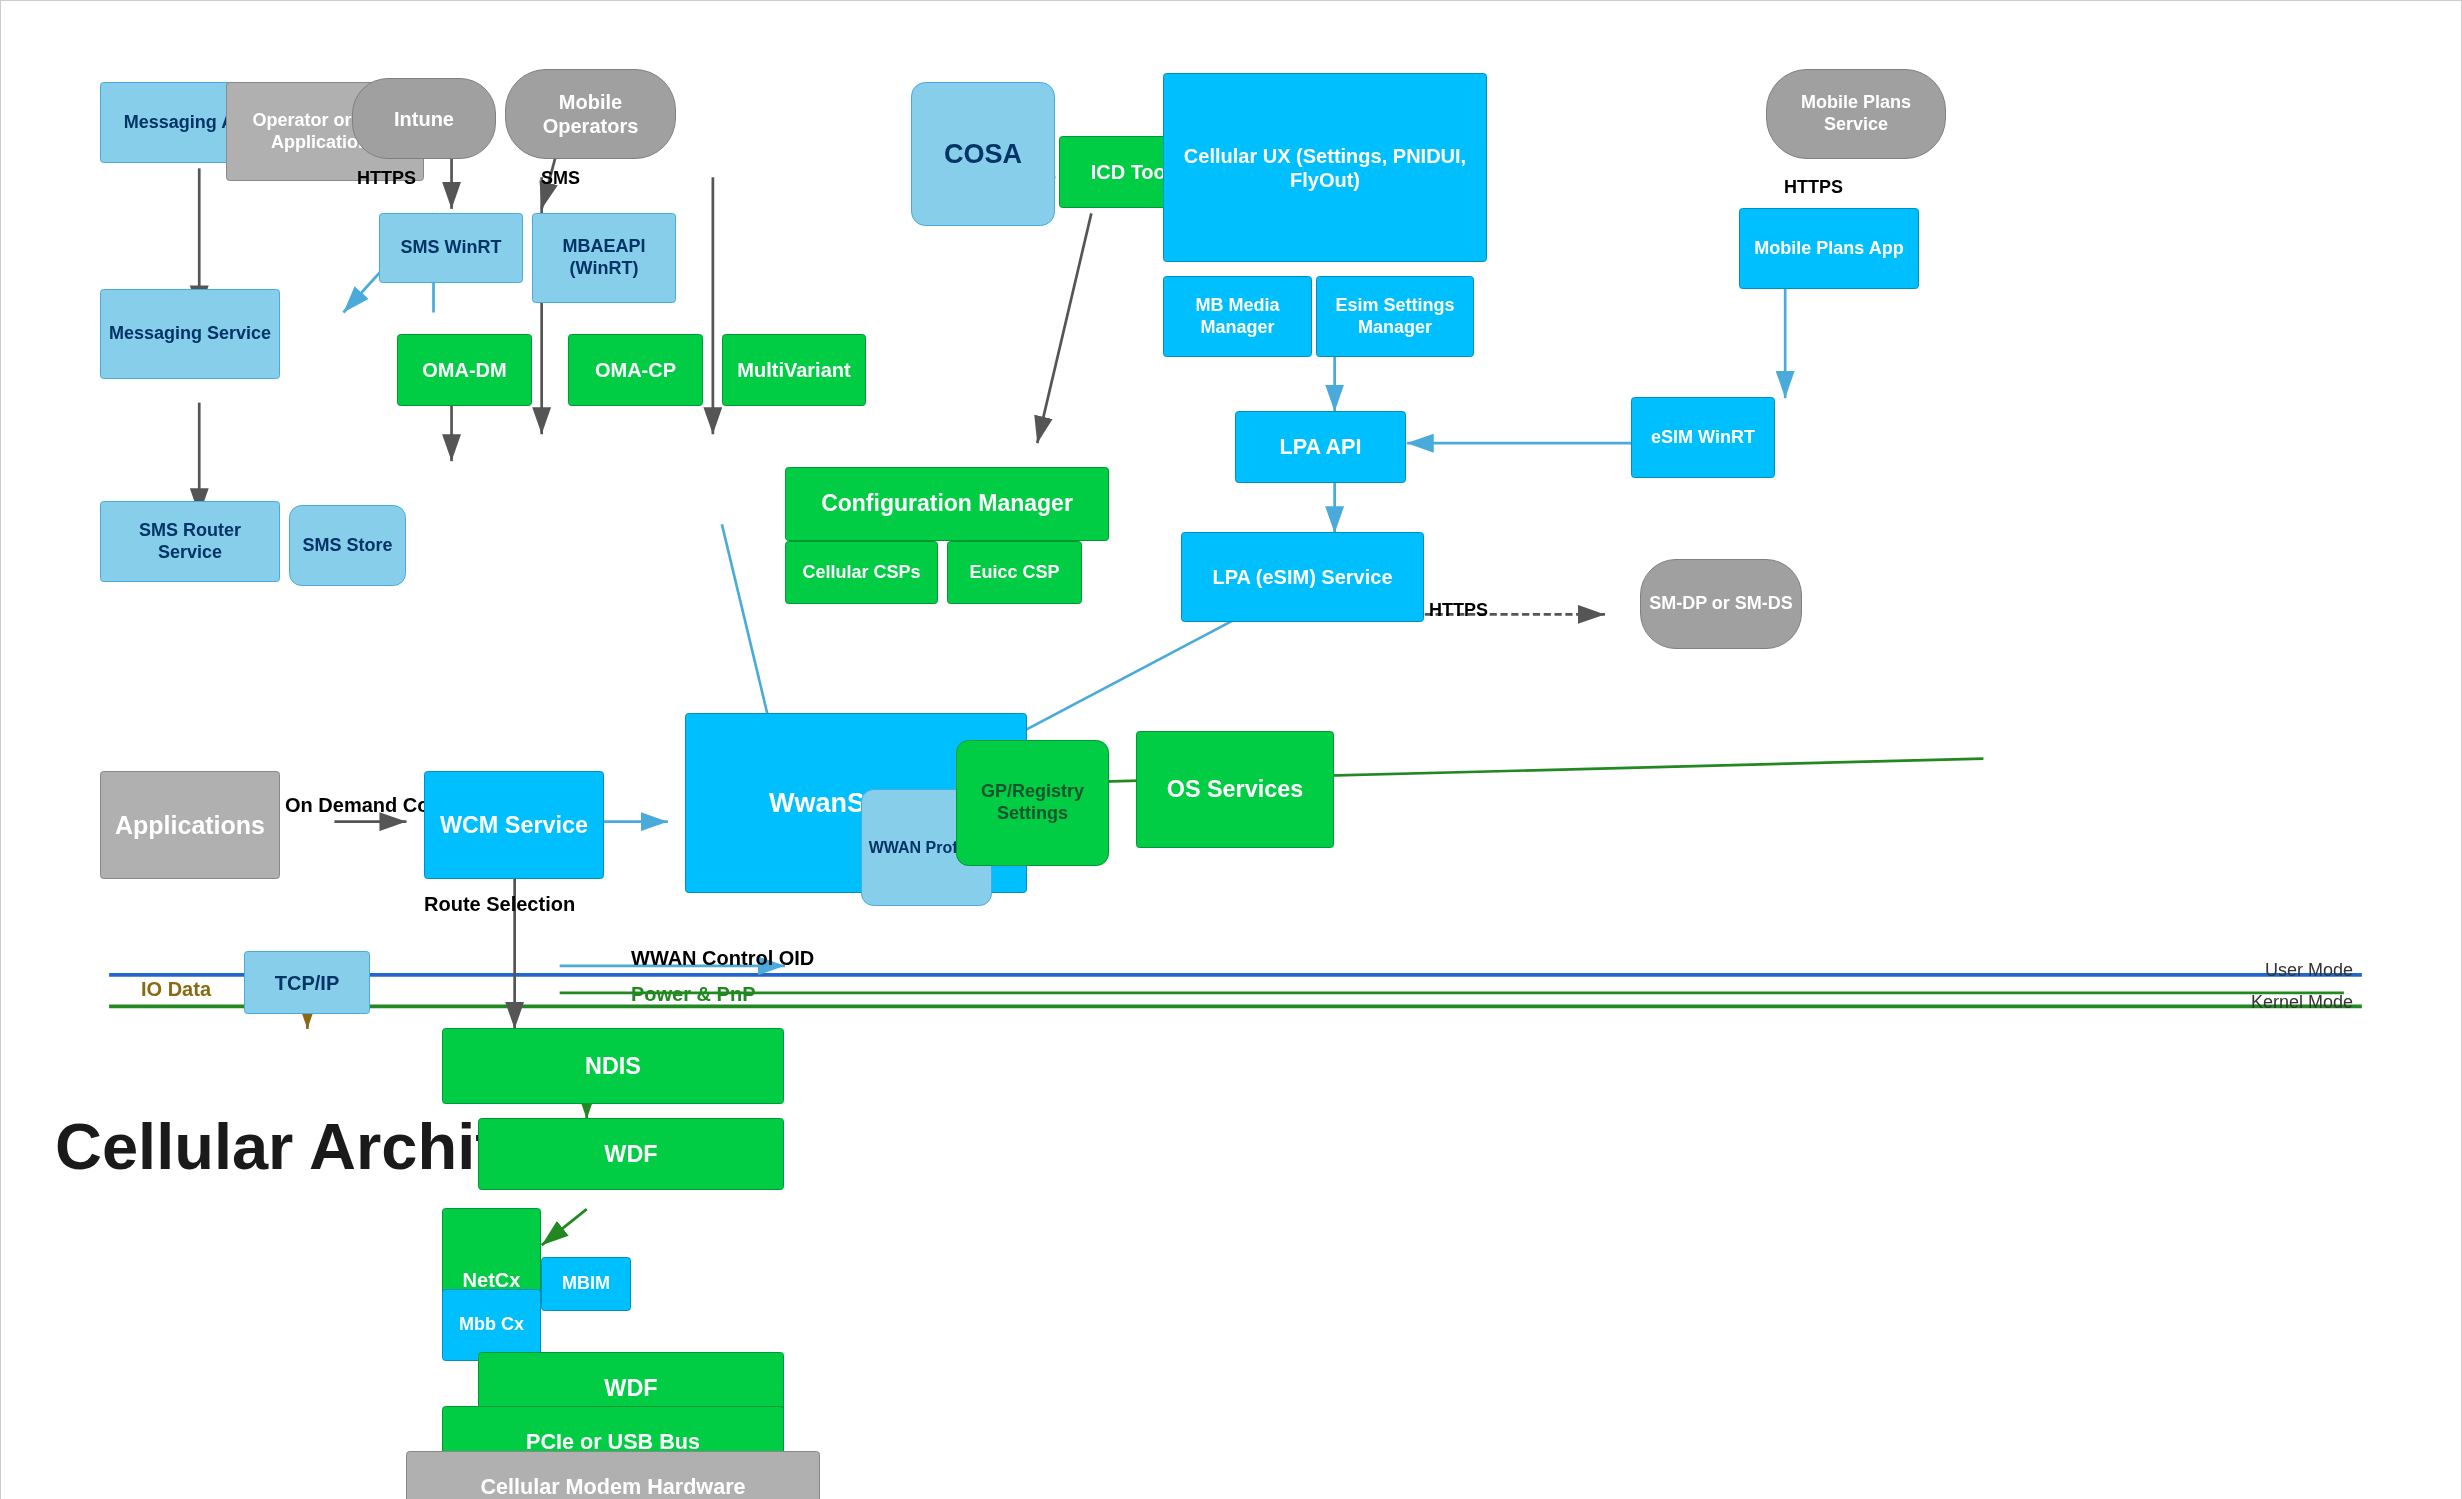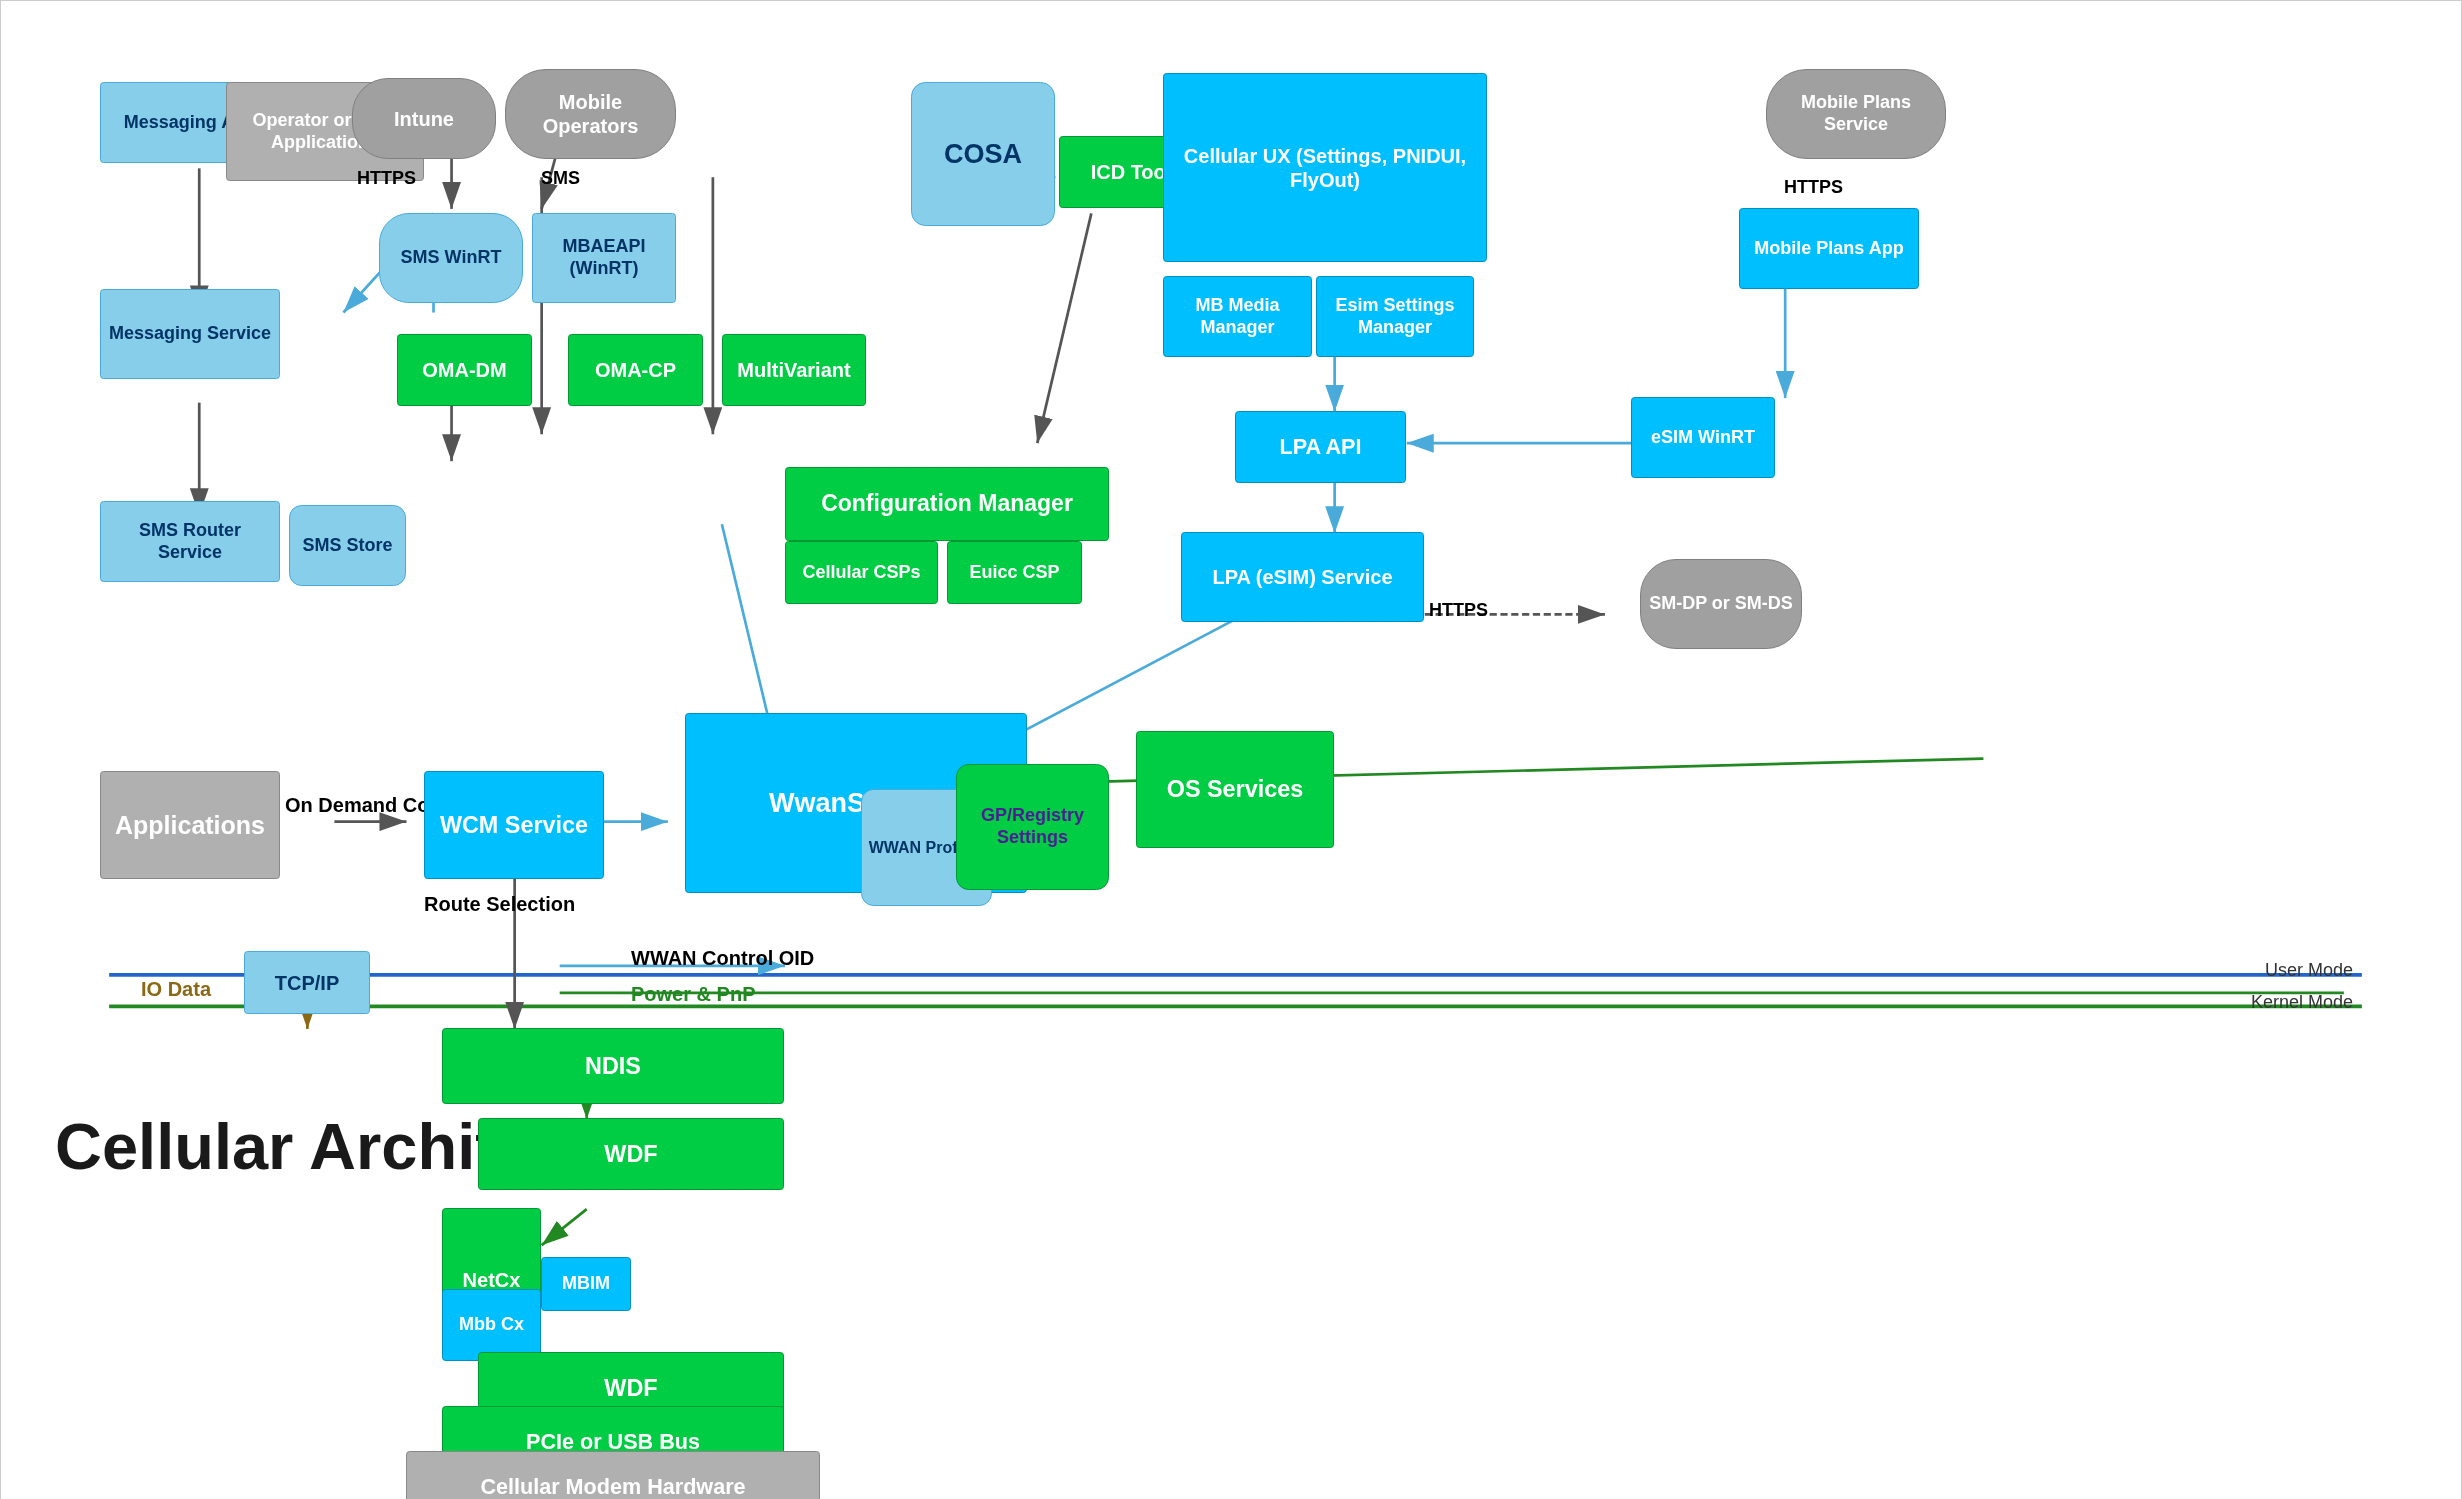--- a/index.html
+++ b/index.html
@@ -60,22 +60,21 @@
     .cylinder {
       background-color: #87CEEB;
       border: 1.8px solid #4AABDB;
       border-radius: 9px;
       color: #003366;
     }
     .cylinder-green {
       background-color: #00CC44;
       border: 1.8px solid #009933;
       border-radius: 9px;
-      color: #4c1d95;
-      margin-top: 24px;
+      color: #14532d;
     }
     
     .title-text {
       position: absolute;
       font-size: 65px;
       font-weight: bold;
       color: #1a1a1a;
     }
     
     .arrow-label {
@@ -211,21 +210,21 @@
   <div class="box light-blue-box" style="left:99px; top:81px; width:180px; height:81px; font-size:18px;">Messaging App</div>
 
   <div class="box light-blue-box" style="left:99px; top:288px; width:180px; height:90px; font-size:18px;">Messaging Service</div>
 
   <div class="box light-blue-box" style="left:99px; top:500px; width:180px; height:81px; font-size:18px;">SMS Router Service</div>
 
   <div class="box cylinder" style="left:288px; top:504px; width:117px; height:81px; font-size:18px; border-radius:12.6px;">SMS Store</div>
 
   <div class="box gray-box" style="left:225px; top:81px; width:198px; height:99px; font-size:18px;">Operator or OEM Applications</div>
 
-  <div class="box light-blue-box" style="left:378px; top:212px; width:144px; height:90px; font-size:18px;border-radius:30px;">SMS WinRT</div>
+  <div class="box light-blue-box" style="left:378px; top:212px; width:144px; height:70px; font-size:18px;">SMS WinRT</div>
 
   <div class="box light-blue-box" style="left:531px; top:212px; width:144px; height:90px; font-size:18px;">MBAEAPI (WinRT)</div>
 
   <div class="box cloud" style="left:351px; top:77px; width:144px; height:81px; font-size:20px; border-radius:36px;">Intune</div>
 
   <div class="box cloud" style="left:504px; top:68px; width:171px; height:90px; font-size:20px; border-radius:41px;">Mobile Operators</div>
 
   <div class="arrow-label" style="left:356px; top:167px;">HTTPS</div>
 
   <div class="arrow-label" style="left:540px; top:167px;">SMS</div>

